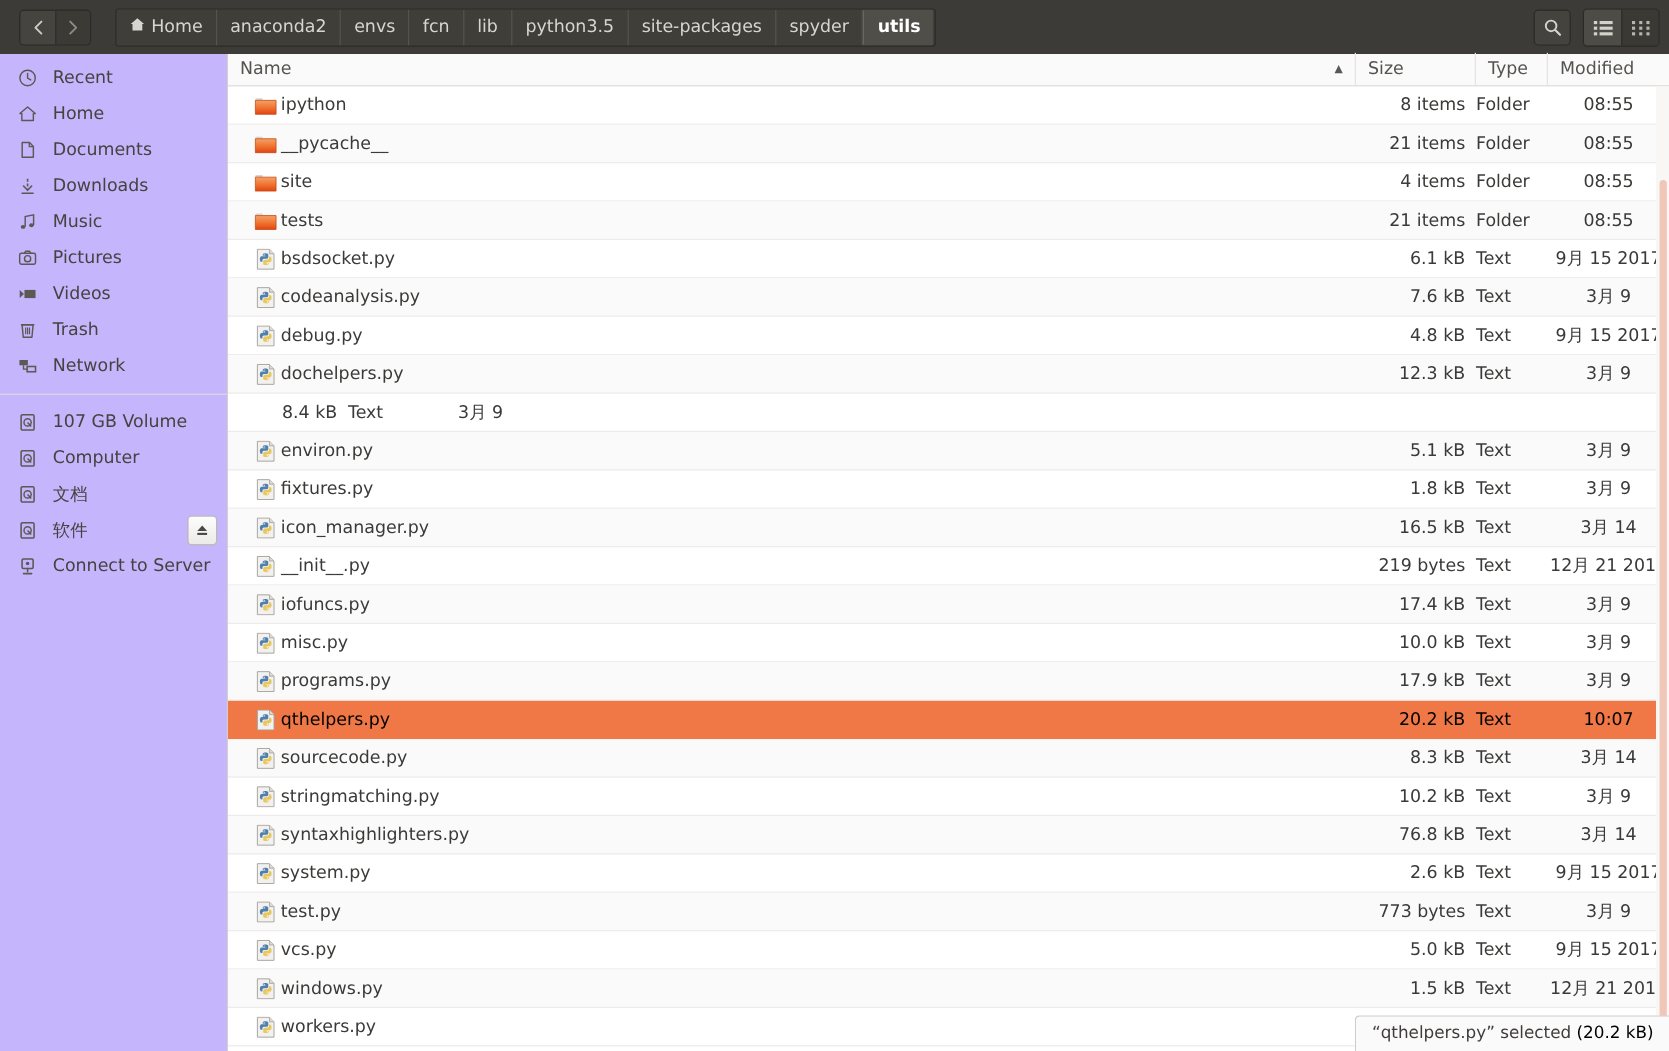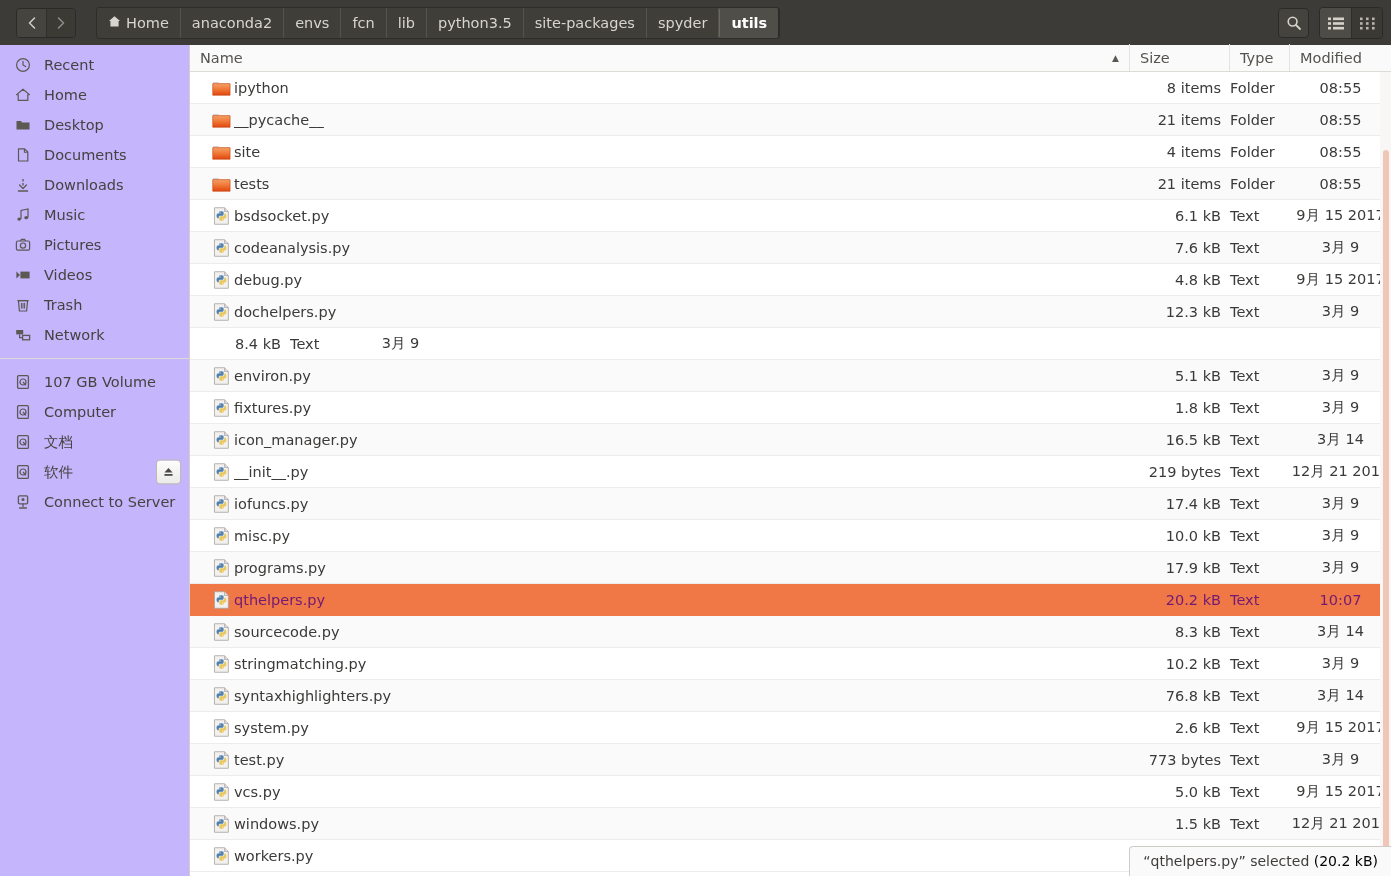--- a/index.html
+++ b/index.html
@@ -155,21 +155,21 @@
   .row {
     height: 32px;
     display: flex;
     align-items: center;
     border-bottom: 1px solid #eeecea;
     font-size: 14.5px;
     color: #3b3a38;
     cursor: default;
   }
   .row:nth-child(even) { background: #fafafa; }
-  .row.selected { background: #f07746; color: #701a75; border-bottom-color: #f07746; }
+  .row.selected { background: #f07746; color: #000000; border-bottom-color: #f07746; }
   .cell-name { flex: 1; display: flex; align-items: center; gap: 3px; padding-left: 22px; min-width:0; }
   .cell-name .fname { overflow: hidden; text-overflow: ellipsis; white-space: nowrap; }
   .cell-size { width: 100px; text-align: right; padding-right: 9px; flex: none; }
   .cell-type { width: 60px; text-align: left; flex: none; }
   .cell-mod  { width: 101px; text-align: center; flex: none; }
 
   
   .folder-ico, .py-ico { width: 19px; height: 18px; flex: none; display:block; }
 
   
@@ -312,28 +312,20 @@
 
     <div class="side-item">
       <span class="ico">
         <svg width="16" height="16" viewBox="0 0 16 16">
             <path d="M8 2.2 L1.6 7.6 L3.2 7.6 L3.2 13.4 L12.8 13.4 L12.8 7.6 L14.4 7.6 Z" fill="none" stroke="#5b5953" stroke-width="1.2" stroke-linejoin="round"></path>
           </svg>
       </span>
       <span>Home</span>
     </div>
 
-    <div class="side-item">
-      <span class="ico">
-        <svg width="16" height="16" viewBox="0 0 16 16">
-            <path d="M1.5 4 L6 4 L7 5.4 L14.5 5.4 L14.5 12.4 L1.5 12.4 Z" fill="#5b5953"></path>
-          </svg>
-      </span>
-      <span>Desktop</span>
-    </div>
 
     <div class="side-item">
       <span class="ico">
         <svg width="16" height="16" viewBox="0 0 16 16">
             <path d="M3.5 1.8 L9.6 1.8 L12.8 5 L12.8 14 L3.5 14 Z" fill="none" stroke="#5b5953" stroke-width="1.2" stroke-linejoin="round"></path>
             <path d="M9.4 2 L9.4 5.2 L12.6 5.2" fill="none" stroke="#5b5953" stroke-width="1.1"></path>
           </svg>
       </span>
       <span>Documents</span>
     </div>

